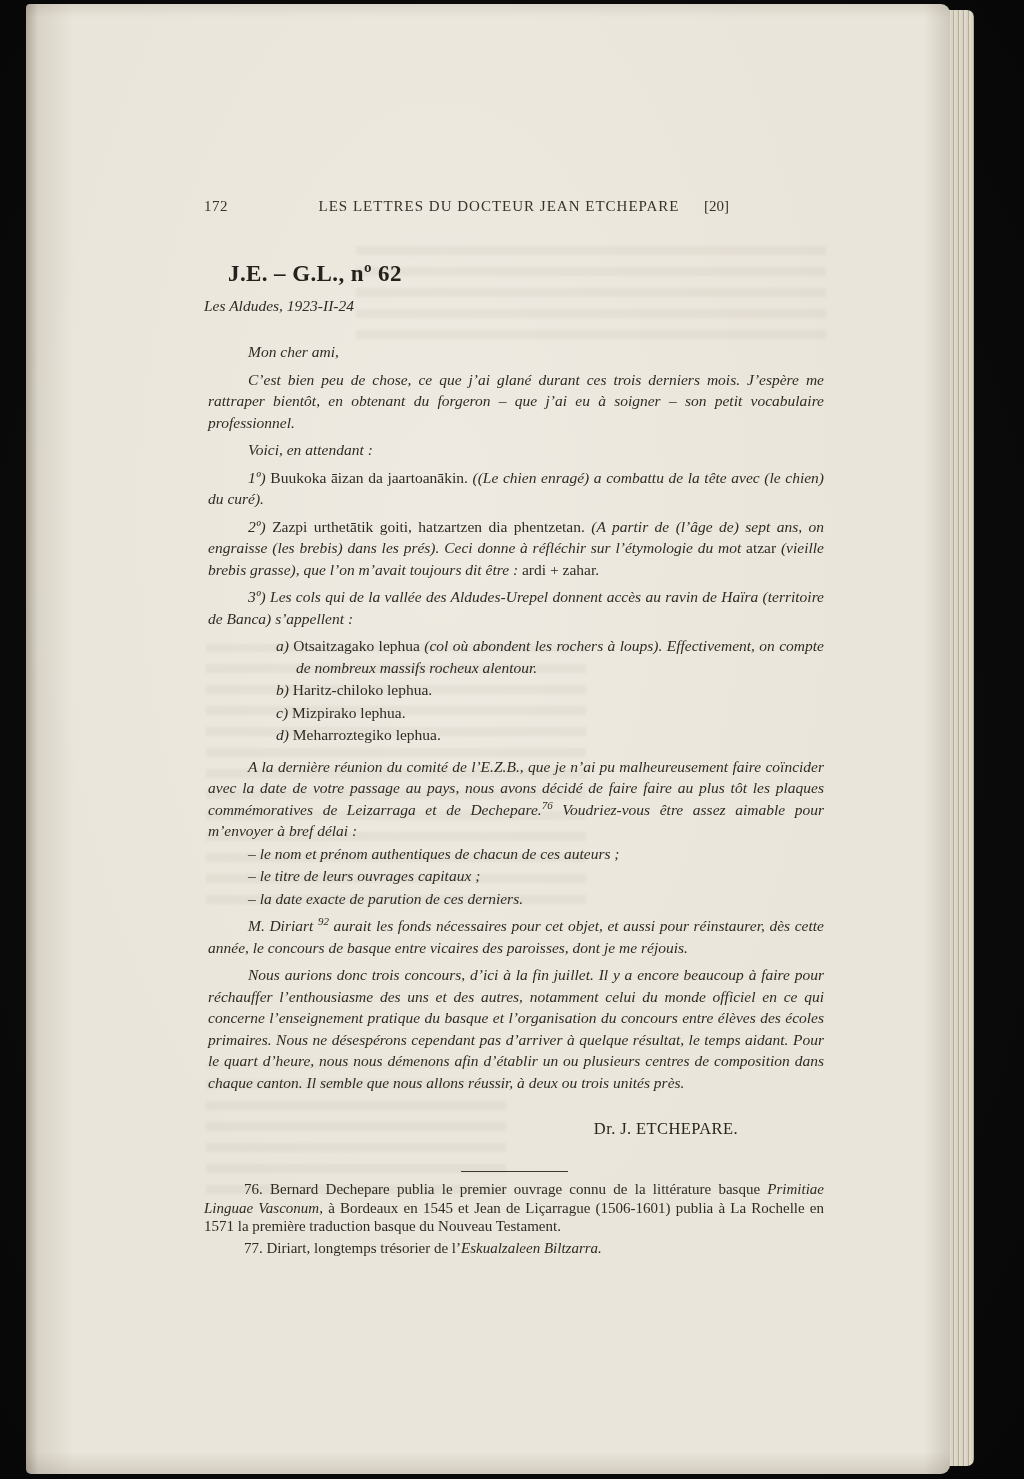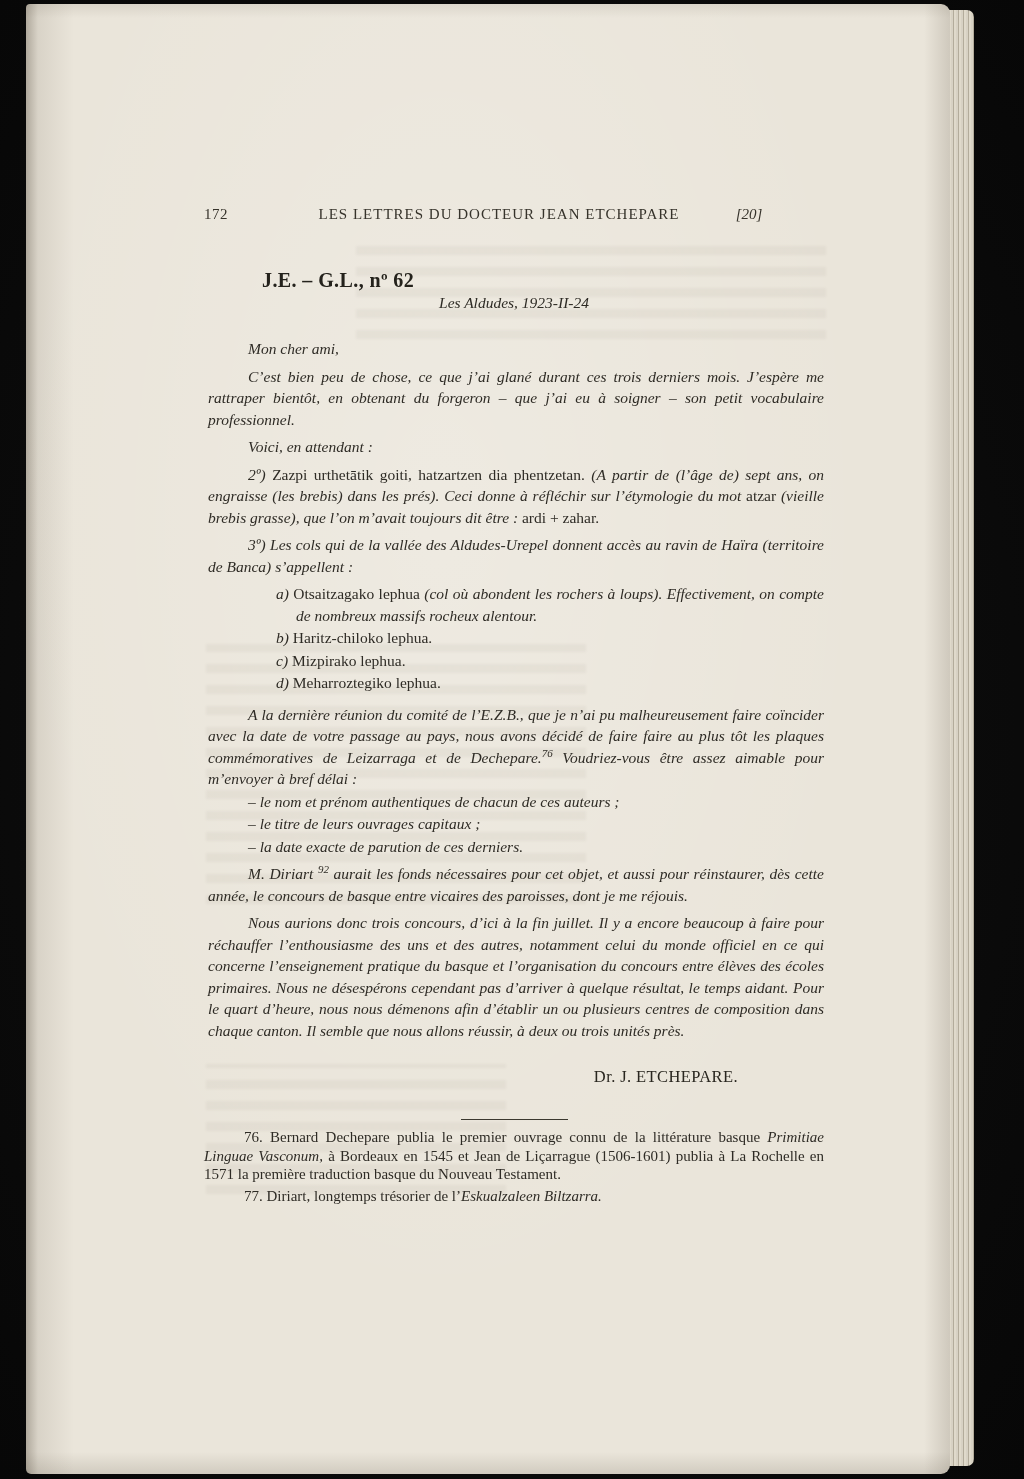--- a/index.html
+++ b/index.html
@@ -52,46 +52,46 @@
       rgba(0,0,0,0) 9px, rgba(0,0,0,0) 21px);
     filter: blur(1px);
   }
   .ghost.g1 { left: 330px; top: 240px; width: 470px; height: 95px; }
   .ghost.g2 { left: 180px; top: 640px; width: 380px; height: 260px; }
   .ghost.g3 { left: 180px; top: 1060px; width: 300px; height: 130px; }
 
   .content {
     position: absolute;
     left: 178px;
-    top: 16px;
+    top: 8px;
     width: 620px;
     color: #2e2b25;
     z-index: 2;
   }
   .header {
     display: flex;
     align-items: baseline;
     margin-top: 186px;
     font-size: 15px;
     color: #36332b;
   }
   .header .pageno { width: 90px; letter-spacing: 0.5px; }
   .header .running { flex: 1; text-align: center; letter-spacing: 1px; }
-  .header .bracket { width: 90px; text-align: center; padding-right: 30px; font-style: italic; }
+  .header .bracket { width: 90px; text-align: left; padding-right: 30px; }
 
   .title {
-    margin: 46px 0 0 58px;
-    font-size: 20px;
+    margin: 46px 0 0 24px;
+    font-size: 23px;
     font-weight: bold;
     color: #24221c;
     letter-spacing: 0.4px;
   }
   .dateline {
-    margin-top: 2px;
-    text-align: center;
+    margin-top: 10px;
+    text-align: left;
     font-style: italic;
     font-size: 15.5px;
   }
 
   .body {
     margin-top: 26px;
     font-size: 15.5px;
     line-height: 21.5px;
     text-align: justify;
   }
@@ -147,20 +147,21 @@
       </div>
 
       <div class="title">J.E. – G.L., nº 62</div>
 
       <div class="dateline">Les Aldudes, 1923-II-24</div>
 
       <div class="body">
           <p class="indent"><span>Mon cher ami,</span></p>
           <p class="indent"><span>C’est bien peu de chose, ce que j’ai glané durant ces trois derniers mois. J’espère me rattraper bientôt, en obtenant du forgeron – que j’ai eu à soigner – son petit vocabulaire professionnel.</span></p>
           <p class="indent"><span>Voici, en attendant :</span></p>
+          <p class="indent"><span>1º) </span><span class="roman">Buukoka āizan da jaartoanākin.</span><span> ((Le chien enragé) a combattu de la tête avec (le chien) du curé).</span></p>
           <p class="indent"><span>2º) </span><span class="roman">Zazpi urthetātik goiti, hatzartzen dia phentzetan.</span><span> (A partir de (l’âge de) sept ans, on engraisse (les brebis) dans les prés). Ceci donne à réfléchir sur l’étymologie du mot </span><span class="roman">atzar</span><span> (vieille brebis grasse), que l’on m’avait toujours dit être : </span><span class="roman">ardi + zahar.</span></p>
           <p class="indent"><span>3º) Les cols qui de la vallée des Aldudes-Urepel donnent accès au ravin de Haïra (territoire de Banca) s’appellent :</span></p>
           <p class="hang"><span>a) </span><span class="roman">Otsaitzagako lephua </span><span>(col où abondent les rochers à loups). Effectivement, on compte de nombreux massifs rocheux alentour.</span></p>
           <p class="hang tight"><span>b) </span><span class="roman">Haritz-chiloko lephua.</span></p>
           <p class="hang tight"><span>c) </span><span class="roman">Mizpirako lephua.</span></p>
           <p class="hang tight"><span>d) </span><span class="roman">Meharroztegiko lephua.</span></p>
           <p class="indent gap"><span>A la dernière réunion du comité de l’E.Z.B., que je n’ai pu malheureusement faire coïncider avec la date de votre passage au pays, nous avons décidé de faire faire au plus tôt les plaques commémoratives de Leizarraga et de Dechepare.</span><sup>76</sup><span> Voudriez-vous être assez aimable pour m’envoyer à bref délai :</span></p>
           <p class="dash tight"><span>– le nom et prénom authentiques de chacun de ces auteurs ;</span></p>
           <p class="dash tight"><span>– le titre de leurs ouvrages capitaux ;</span></p>
           <p class="dash tight"><span>– la date exacte de parution de ces derniers.</span></p>

